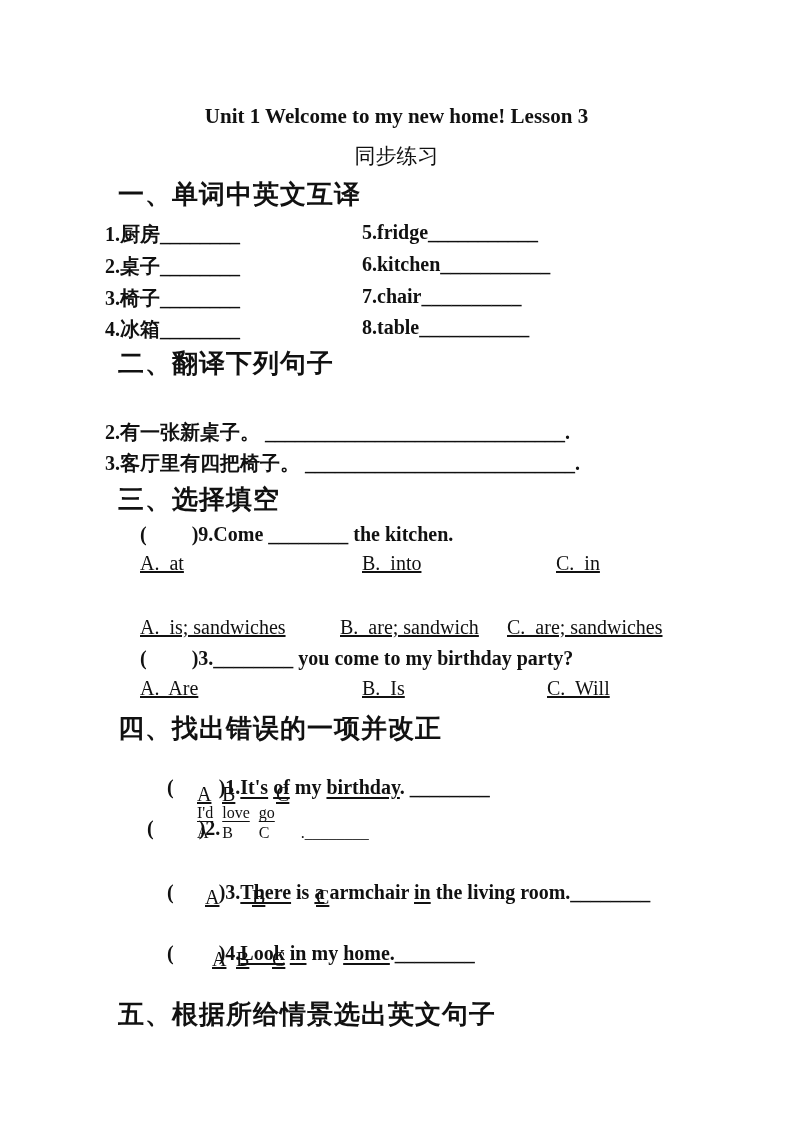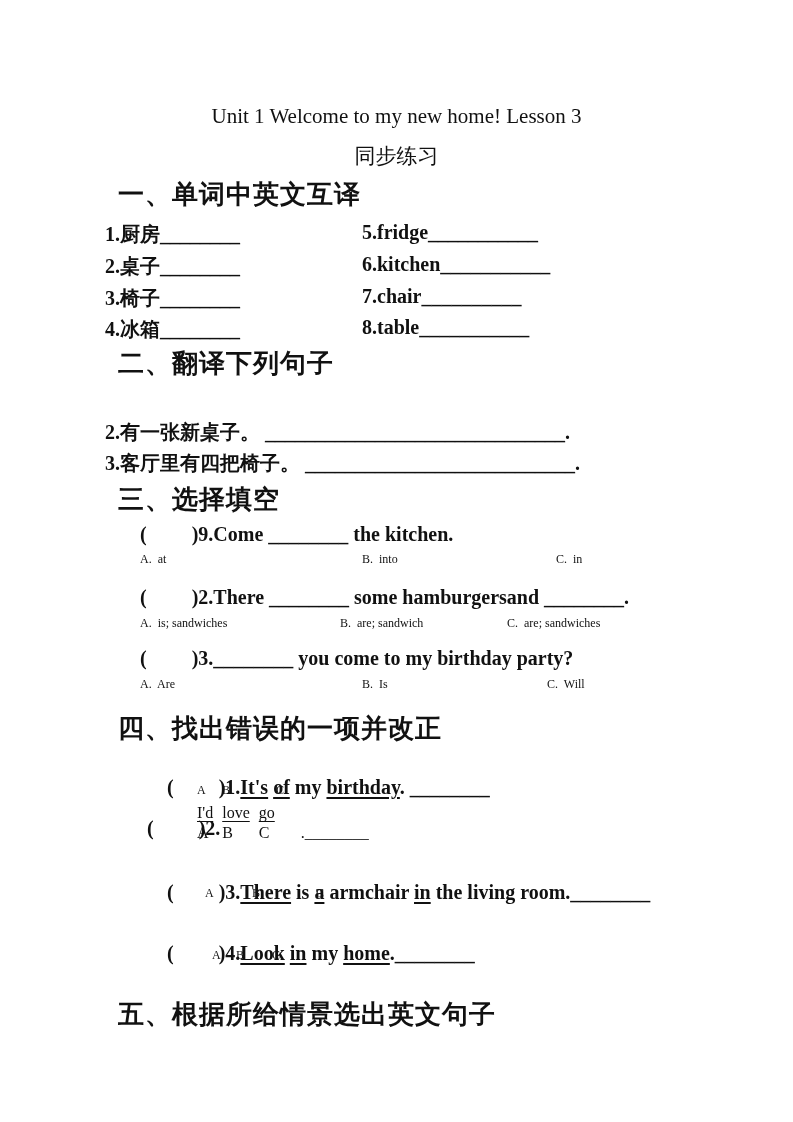--- a/index.html
+++ b/index.html
@@ -11,21 +11,21 @@
     background: #ffffff;
     color: #111111;
     font-family: "Liberation Serif", "DejaVu Serif", serif;
     overflow: hidden;
   }
   .title {
     position: absolute;
     top: 104px; left: 0; width: 100%;
     text-align: center;
     font-size: 21px;
-    font-weight: normal;
+    font-weight: bold;
     white-space: pre;
   }
   .subtitle {
     position: absolute;
     top: 142px; left: 0; width: 100%;
     text-align: center;
     font-size: 21px;
     font-weight: normal;
     white-space: pre;
   }
@@ -37,22 +37,23 @@
     letter-spacing: 1px;
   }
   .line {
     position: absolute;
     font-size: 20px;
     white-space: pre;
     font-weight: bold;
   }
   .letter {
     position: absolute;
-    font-size: 12px;
+    font-size: 20px;
     white-space: pre;
+    text-decoration: underline;
   }
   .u { text-decoration: underline; text-underline-offset: 3px; }
   .stack {
     position: absolute;
     display: flex;
     align-items: flex-end;
     gap: 9px;
     font-size: 16px;
     white-space: pre;
   }
@@ -86,21 +87,20 @@
   <div class="line" style="left:105px; top:419px">2.有一张新桌子。 ______________________________.</div>
   <div class="line" style="left:105px; top:450px">3.客厅里有四把椅子。 ___________________________.</div>
 
   <div class="heading" style="left:118px; top:482px">三、选择填空</div>
 
   <div class="line" style="left:140px; top:523px">(         )9.Come ________ the kitchen.</div>
   <div class="letter" style="left:140px; top:552px">A.  at</div>
   <div class="letter" style="left:362px; top:552px">B.  into</div>
   <div class="letter" style="left:556px; top:552px">C.  in</div>
 
-  <div class="line" style="left:140px; top:586px">(         )2.There ________ some hamburgersand ________.</div>
   <div class="letter" style="left:140px; top:616px">A.  is; sandwiches</div>
   <div class="letter" style="left:340px; top:616px">B.  are; sandwich</div>
   <div class="letter" style="left:507px; top:616px">C.  are; sandwiches</div>
 
   <div class="line" style="left:140px; top:647px">(         )3.________ you come to my birthday party?</div>
   <div class="letter" style="left:140px; top:677px">A.  Are</div>
   <div class="letter" style="left:362px; top:677px">B.  Is</div>
   <div class="letter" style="left:547px; top:677px">C.  Will</div>
 
   <div class="heading" style="left:118px; top:711px">四、找出错误的一项并改正</div>

